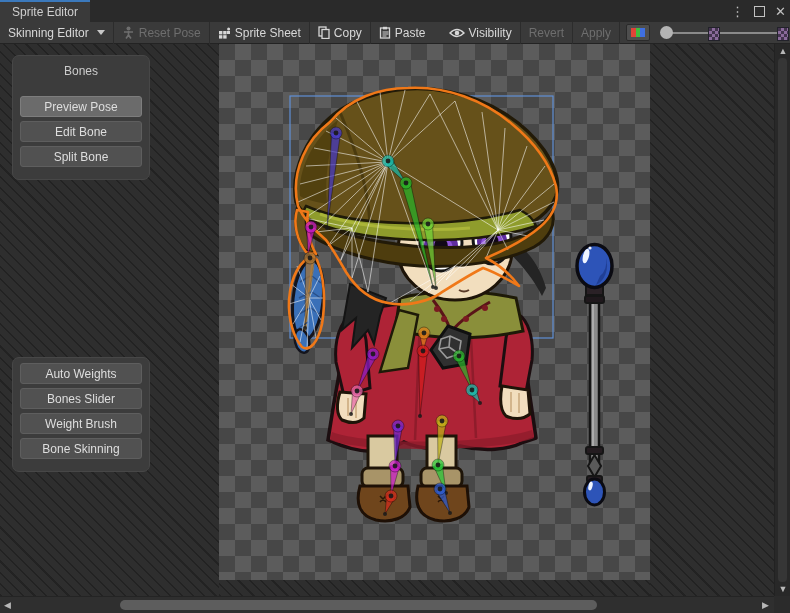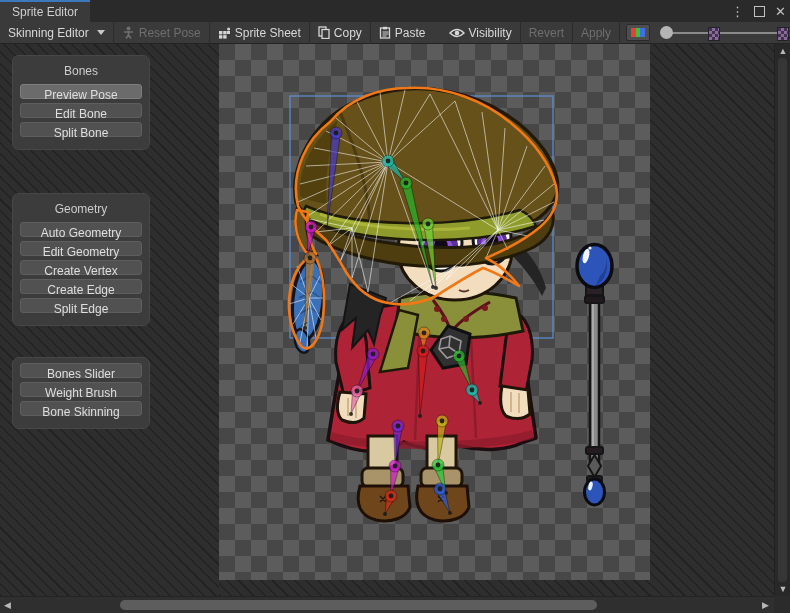--- a/index.html
+++ b/index.html
@@ -31,22 +31,22 @@
   #alpha-slider .track{position:absolute;left:6px;right:4px;top:10px;height:2px;background:#8a8a8a;}
   #alpha-slider .handle{position:absolute;left:4px;top:4px;width:13px;height:13px;border-radius:50%;background:#b4b4b4;}
   .mini-checker{position:absolute;top:5px;width:10px;height:12px;border:1px solid #22222a;
         background:repeating-conic-gradient(#8a6a9a 0 90deg,#43344e 0 180deg) 0 0/6px 6px;}
   
   .stripes-bg{background-color:#2e2e2e;
      background-image:repeating-linear-gradient(45deg,rgba(0,0,0,.25) 0 1.5px,transparent 1.5px 8px);}
   #sidebar{position:absolute;left:0;top:44px;width:219px;height:552px;}
   .panel{position:absolute;left:12px;width:138px;background:#3c3c3c;border:1px solid #474747;
          border-radius:7px;box-sizing:border-box;padding:5px 0 8px 0;}
-  .panel-title{text-align:center;color:#cccccc;padding:3px 0 6px 0;}
-  .panel .btn{display:block;width:122px;margin:0 auto 4px auto;height:15px;box-sizing:border-box;
+  .panel-title{text-align:center;color:#cccccc;padding:3px 0 18px 0;}
+  .panel .btn{display:block;width:122px;margin:0 auto 4px auto;height:21px;box-sizing:border-box;
          background:#515151;border:1px solid #5e5e5e;border-radius:3px;color:#dedede;
          font-family:inherit;font-size:12px;text-align:center;line-height:19px;}
   .panel .btn.active{background:#6b6b6b;border-color:#7d7d7d;}
   #canvas-col{position:absolute;left:219px;top:44px;width:431px;height:536px;
      background:repeating-conic-gradient(#5c5c5c 0 90deg,#474747 0 180deg) 0 0/32px 32px;}
   #canvas-foot{position:absolute;left:219px;top:580px;width:431px;height:16px;}
   #gutter-right{position:absolute;left:650px;top:44px;width:124px;height:552px;}
   #canvas-svg{position:absolute;left:0;top:0;}
   
   #vscroll{position:absolute;left:774px;top:44px;width:16px;height:552px;background:#282828;border-left:1px solid #222;box-sizing:border-box;}
@@ -146,29 +146,22 @@
     </div>
   </div>
 
   <div id="sidebar" class="stripes-bg">
       <div class="panel" style="top: 11px;">
         <div class="panel-title">Bones</div>
         <button class="btn active">Preview Pose</button>
         <button class="btn">Edit Bone</button>
         <button class="btn">Split Bone</button>
       </div>
-      <div class="panel" style="top: 149px;">
-        <div class="panel-title">Geometry</div>
-        <button class="btn">Auto Geometry</button>
-        <button class="btn">Edit Geometry</button>
-        <button class="btn">Create Vertex</button>
-        <button class="btn">Create Edge</button>
-        <button class="btn">Split Edge</button>
-      </div>
       <div class="panel" style="top: 313px;">
+        <button class="btn">Auto Weights</button>
         <button class="btn">Bones Slider</button>
         <button class="btn">Weight Brush</button>
         <button class="btn">Bone Skinning</button>
       </div>
     </div>
 
   <div id="canvas-col">
     <svg id="canvas-svg" width="431" height="536" viewBox="219 44 431 536">
       <g id="selection-layer">
           <rect x="290" y="96" width="263" height="242" fill="none" stroke="#5f8fd6" stroke-width="1.2"></rect>

